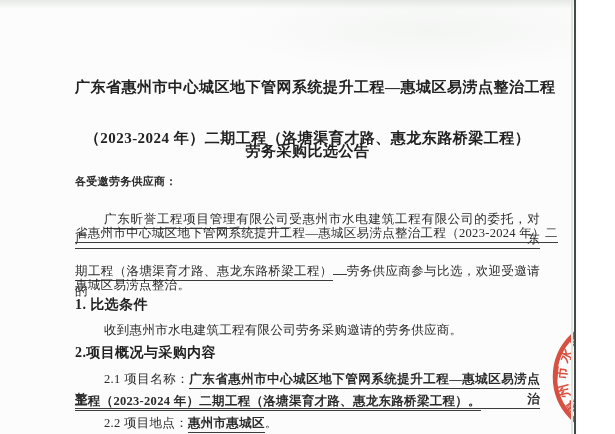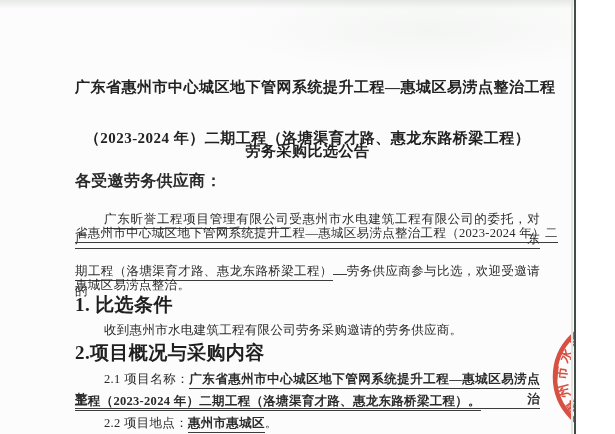--- a/index.html
+++ b/index.html
@@ -41,21 +41,21 @@
   .bold { font-weight: 700; }
 
   .title-line { font-size: 15px; font-weight: 700; letter-spacing: 0.5px; color: #222; }
 
   .u {
     border-bottom: 1.2px solid #3c3c3c;
     padding-bottom: 1.5px;
   }
   .gap-u { display: inline-block; width: 14px; border-bottom: 1.2px solid #3c3c3c; padding-bottom: 1.5px; }
 
-  .heading { font-size: 19px; font-weight: 700; color: #1f1f1f; letter-spacing: 0.4px; }
+  .heading { font-size: 14px; font-weight: 700; color: #1f1f1f; letter-spacing: 0.4px; }
 
   
   #seal {
     position: absolute;
     left: 547px;
     top: 312px;
     width: 130px;
     height: 130px;
     opacity: 0.88;
     mix-blend-mode: multiply;
@@ -86,21 +86,21 @@
 <body>
 
 <div id="page">
 
   <div class="content">
 
     <div class="line title-line center" style="top:77px">广东省惠州市中心城区地下管网系统提升工程—惠城区易涝点整治工程</div>
     <div class="line title-line center" style="top:128px">（2023-2024 年）二期工程（洛塘渠育才路、惠龙东路桥梁工程）</div>
     <div class="line title-line center" style="top:141px">劳务采购比选公告</div>
 
-    <div class="line bold" style="top:171px; font-size:16px">各受邀劳务供应商：</div>
+    <div class="line bold" style="top:171px; font-size:11px">各受邀劳务供应商：</div>
 
     <div class="line just indent" style="top:197px"><span class="u">广东昕誉工程项目管理有限公司</span><span>受惠州市水电建筑工程有限公司的委托，对</span><span class="u"> 广东</span></div>
 
     <div class="line" style="top:223px"><span class="u">省惠州市中心城区地下管网系统提升工程—惠城区易涝点整治工程（2023-2024 年）二</span></div>
 
     <div class="line just" style="top:249px"><span class="u">期工程（洛塘渠育才路、惠龙东路桥梁工程）</span><span class="gap-u"></span><span>劳务供应商参与比选，欢迎受邀请的</span></div>
 
     <div class="line" style="top:275px">惠城区易涝点整治。</div>
 
     <div class="line heading" style="top:295px">1. 比选条件</div>

